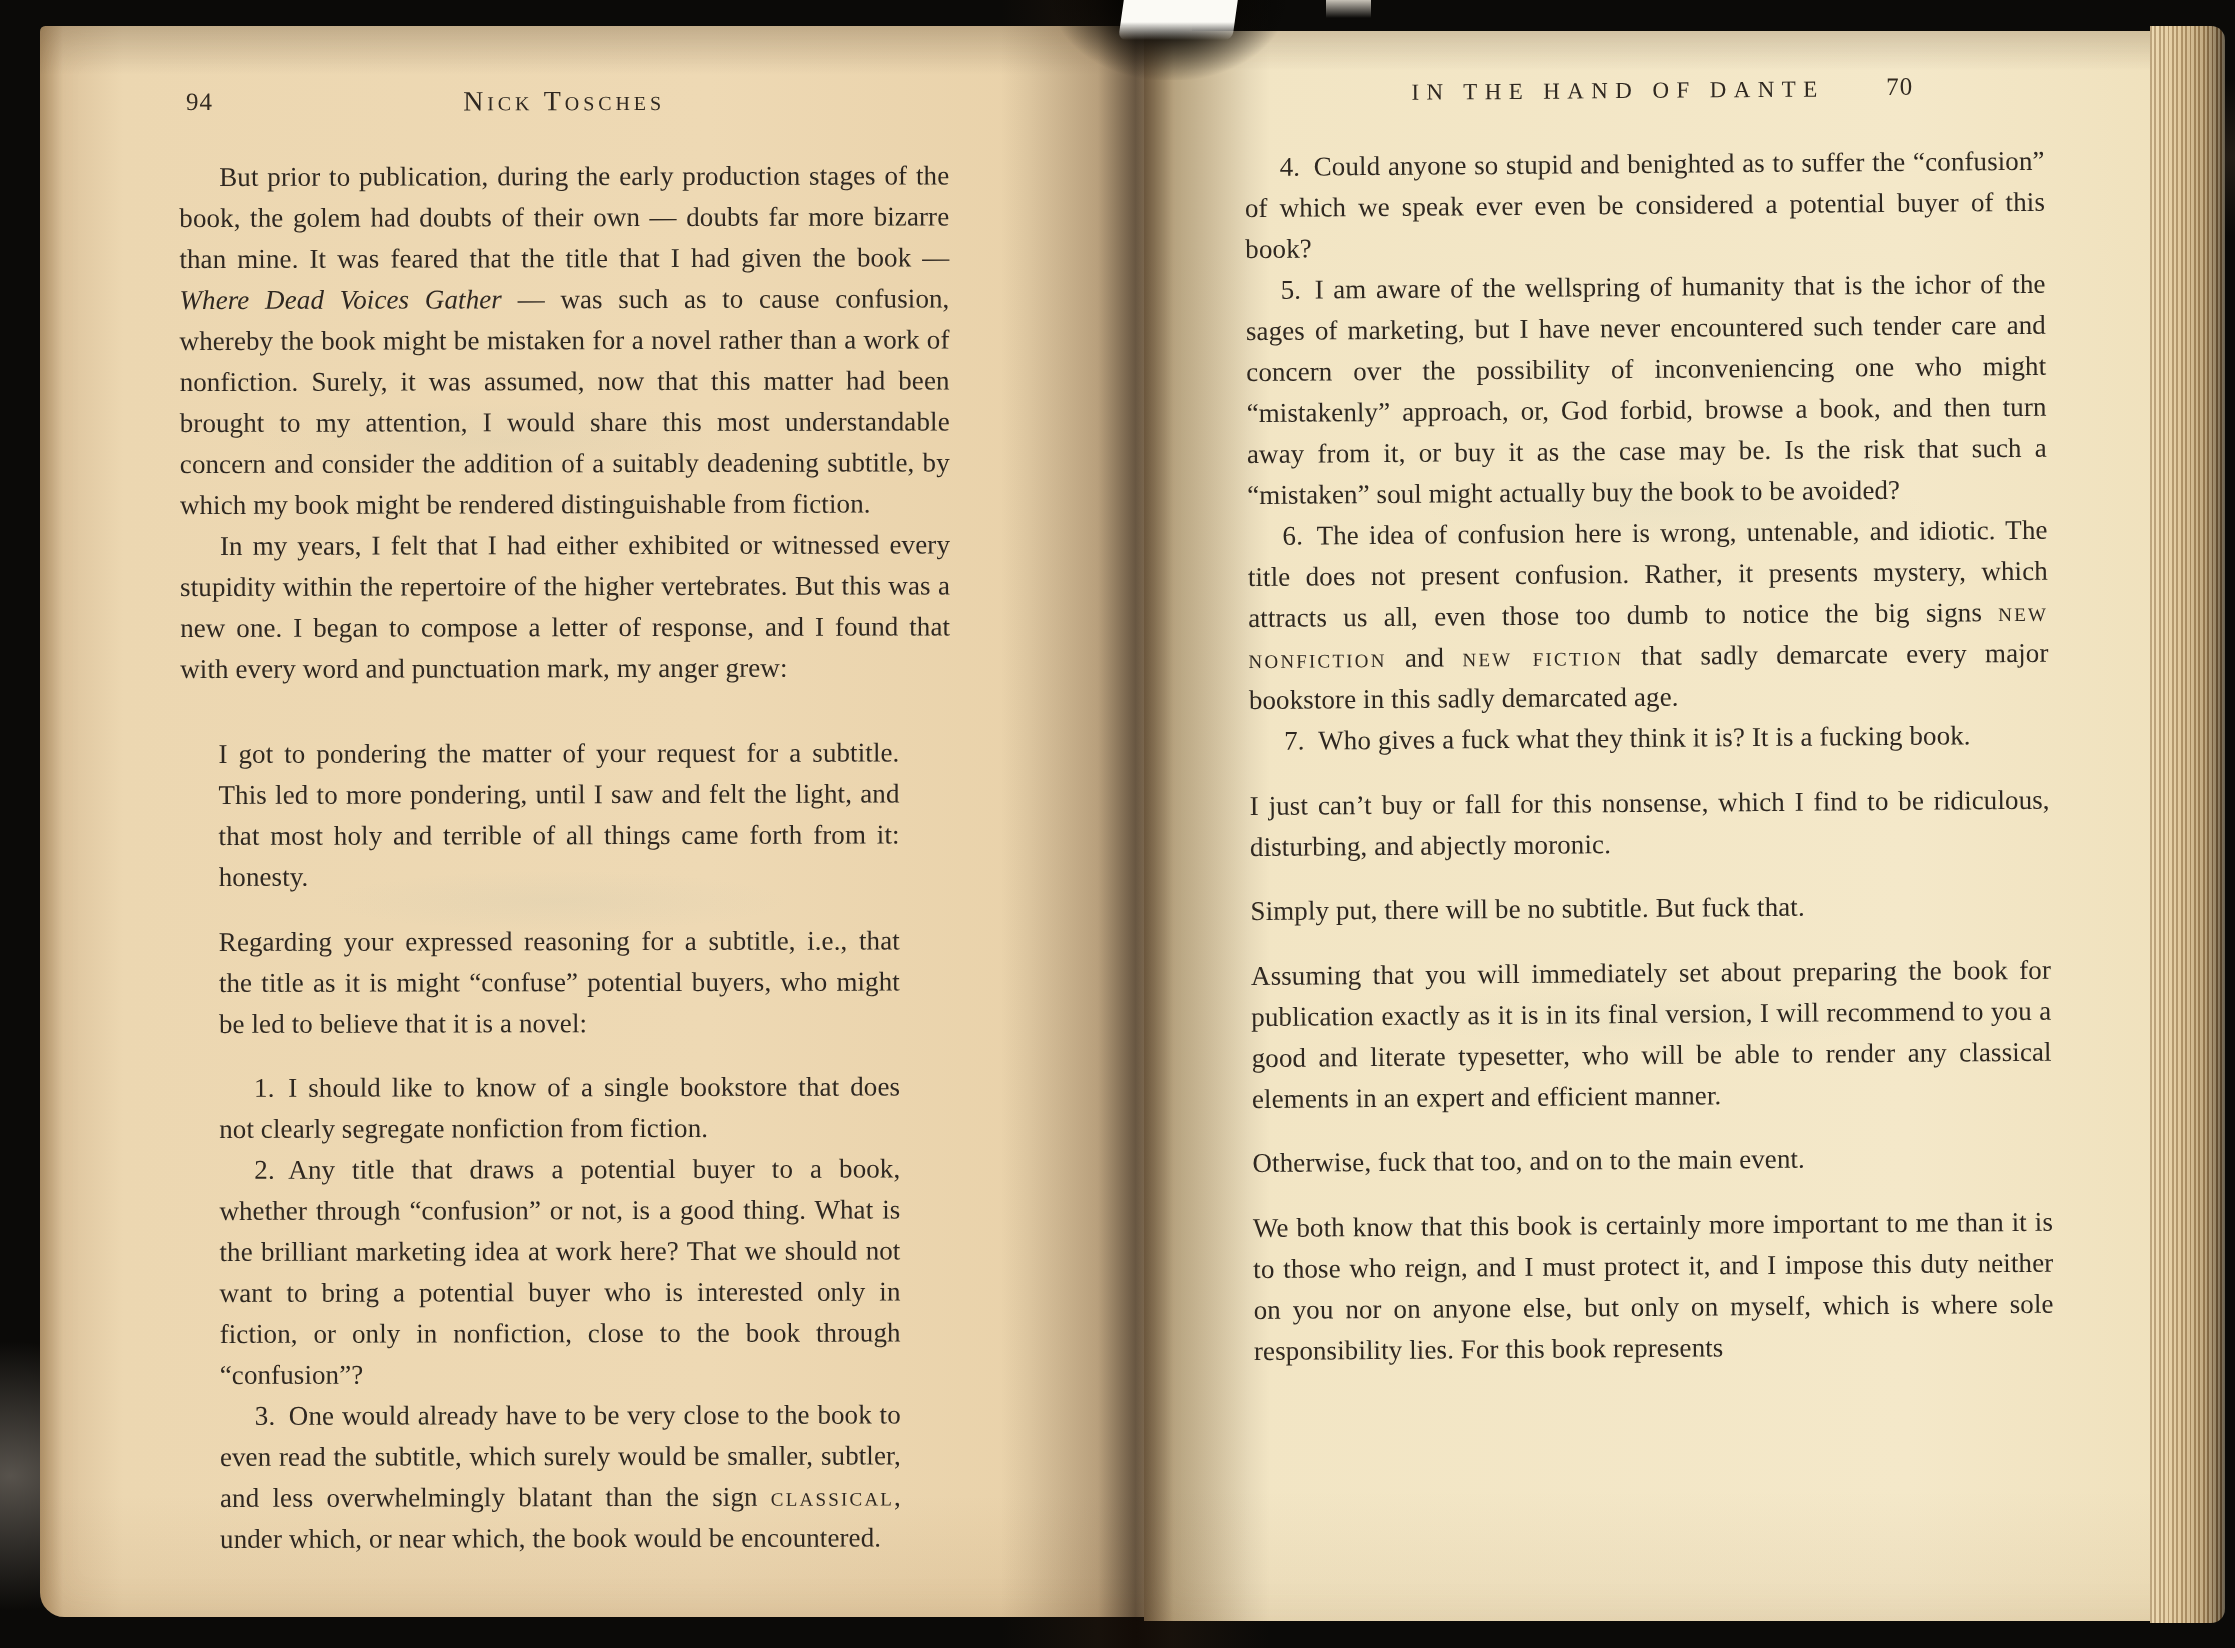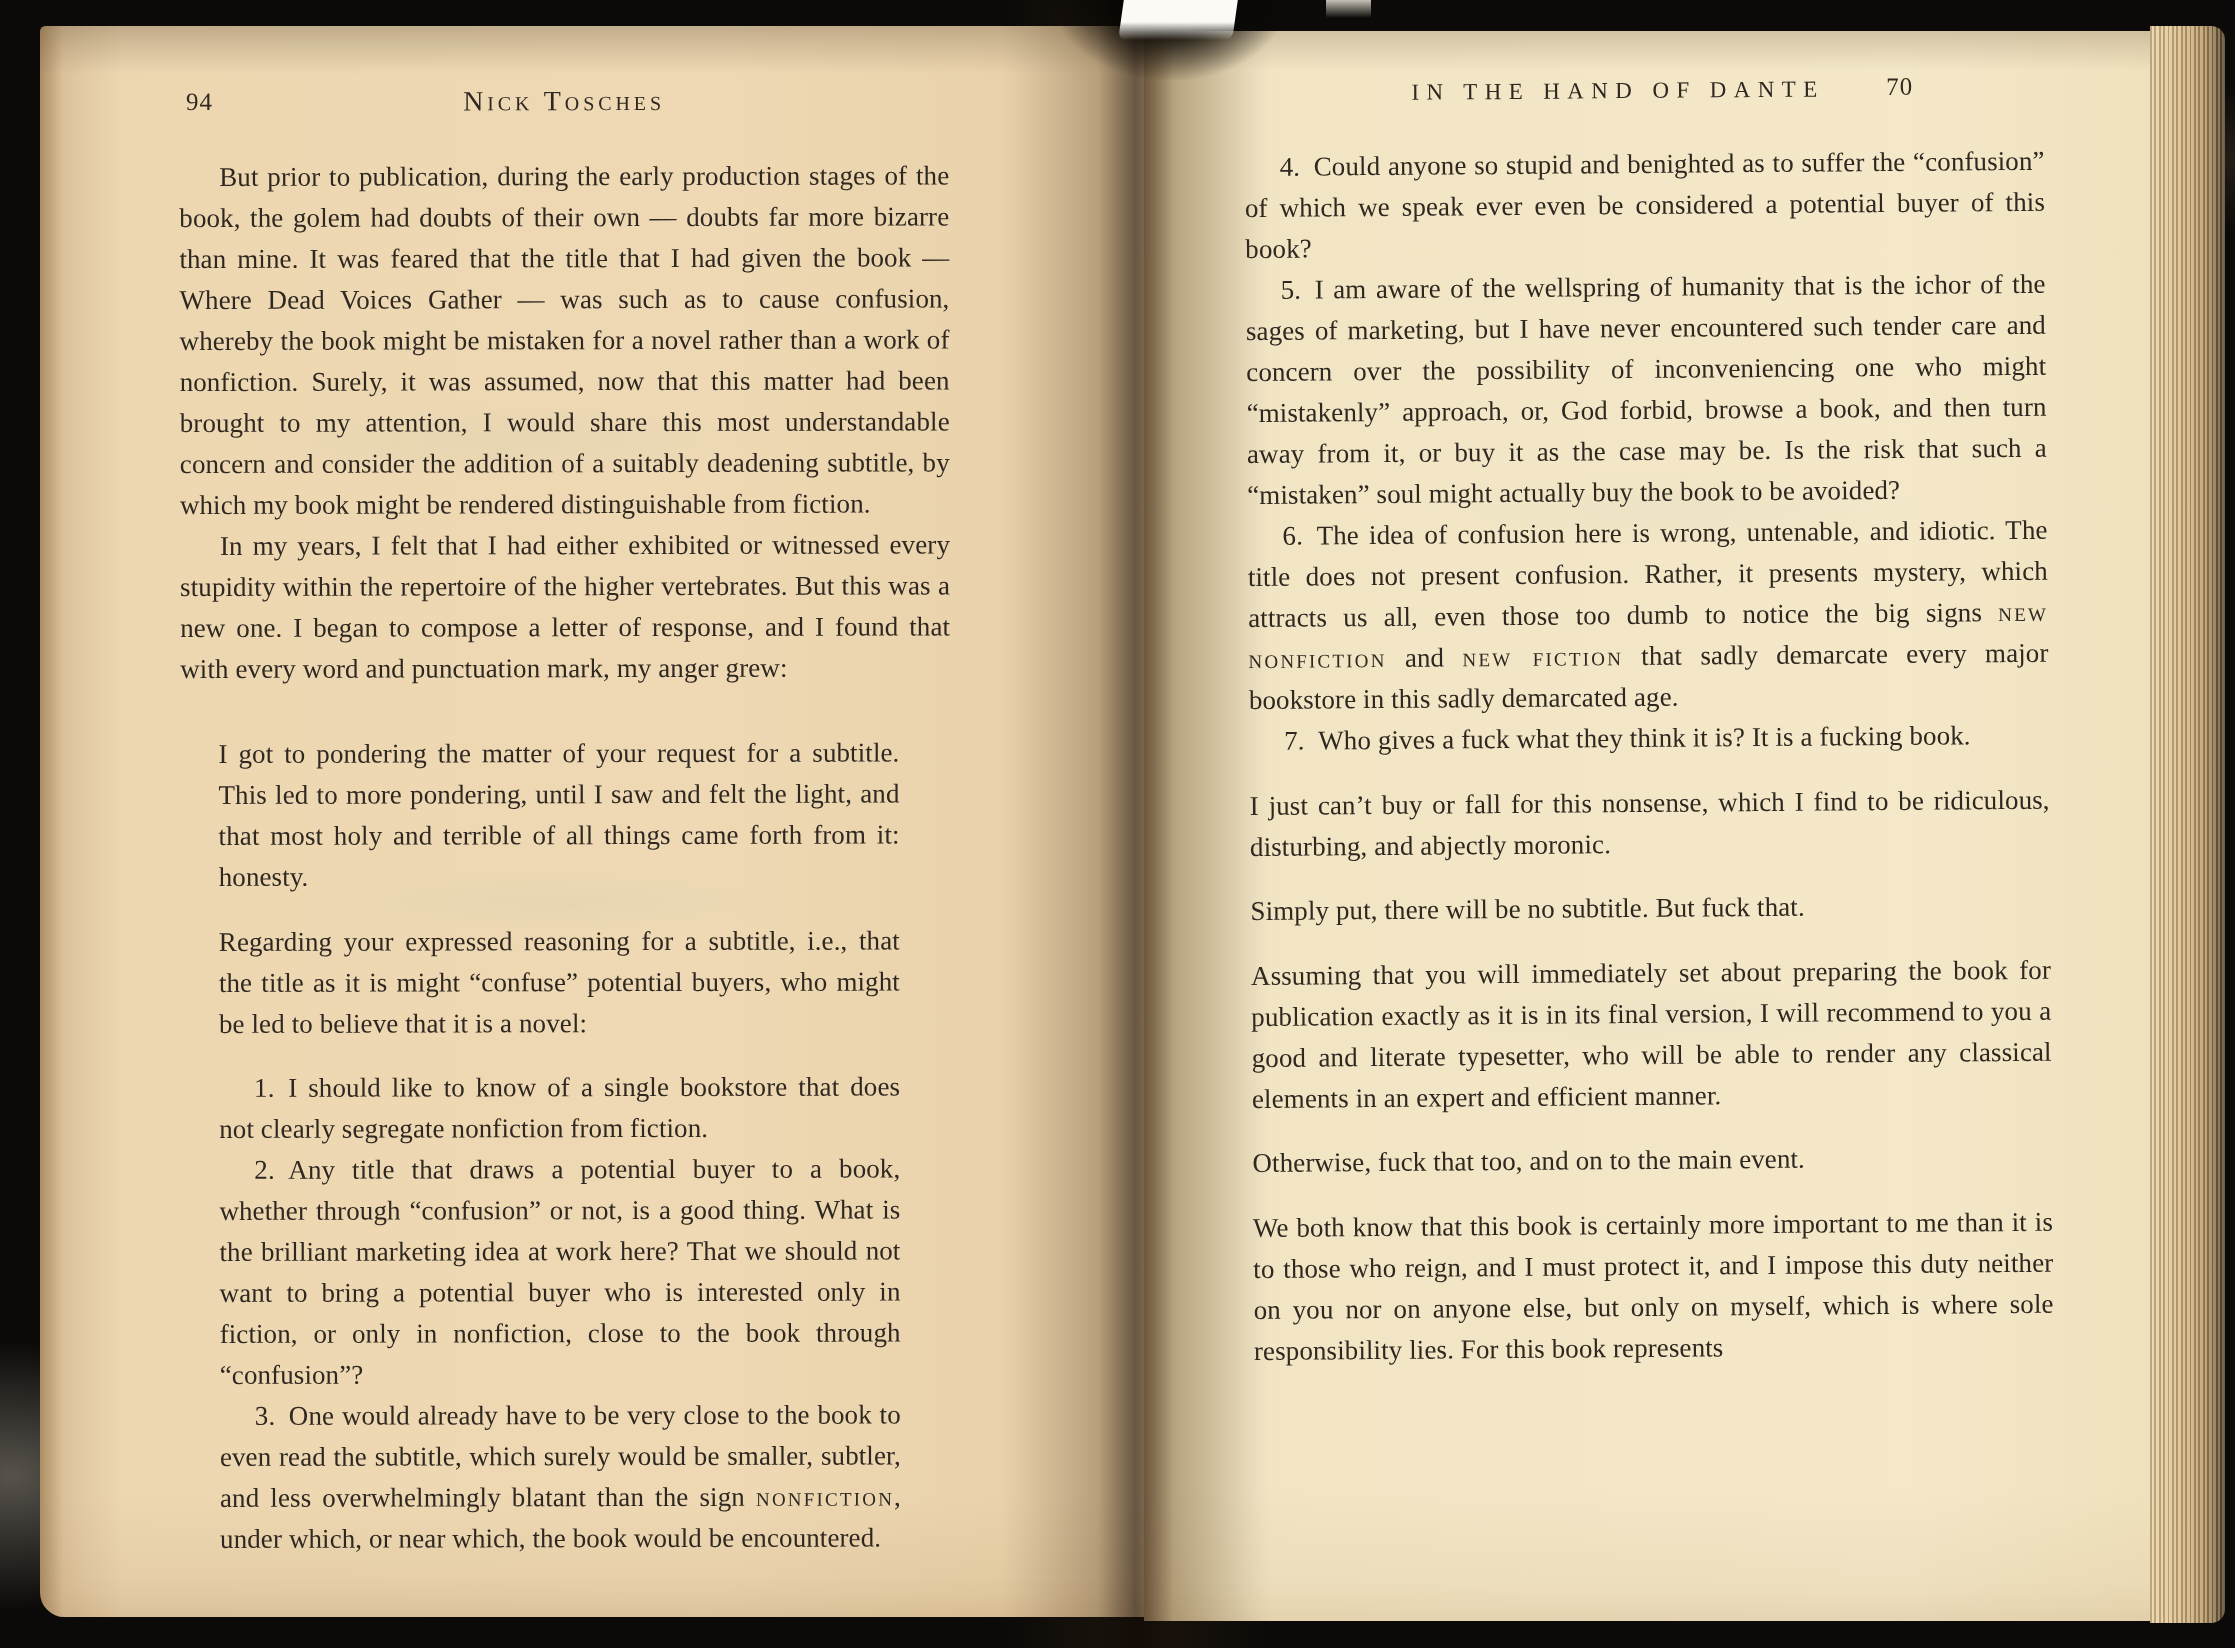--- a/index.html
+++ b/index.html
@@ -46,21 +46,21 @@
   .page-left .head-title { top:1.7px; font-variant:small-caps; font-size:28px; letter-spacing:3.9px; }
   .page-right .head-title { top:5.2px; font-size:23px; letter-spacing:7.4px; transform:translateX(-26px); }
 
   .text-block { margin-top:33px; }
   .page-right .text-block { margin-top:31px; }
   .para { margin:0; text-align:justify; font-size:27px; line-height:41px; color:#2f2821; letter-spacing:0.1px; }
   .body  { text-indent:40px; }
   .quote { margin-left:38px; margin-right:51px; }
   .item  { text-indent:35px; }
   .g-lg { margin-top:44px; } .g-md { margin-top:23.6px; }
-  .it { }
+  .it { font-style:italic; }
   .sc { font-variant:small-caps; letter-spacing:2.2px; }
 
   .gutter {
     position:absolute; left:1001px; top:0; width:269px; height:1648px; pointer-events:none;
     background:linear-gradient(to right, rgba(59,38,20,0) 0%, rgba(59,38,20,0.26) 36%,
       rgba(24,13,6,0.60) 50%, rgba(59,38,20,0.28) 64%, rgba(59,38,20,0) 100%);
   }
   .gutter-top {
     position:absolute; left:1052px; top:-30px; width:236px; height:110px; pointer-events:none;
     background:radial-gradient(ellipse at 50% 22%, rgba(6,5,3,0.95) 30%, rgba(6,5,3,0) 72%);
@@ -93,21 +93,21 @@
         <span class="folio">94</span>
         <span class="head-title">Nick Tosches</span>
       </div>
       <div class="text-block" id="left-text">
           <p class="para body"><span>But prior to publication, during the early production stages of the book, the golem had doubts of their own — doubts far more bizarre than mine. It was feared that the title that I had given the book — </span><span class="it">Where Dead Voices Gather</span><span> — was such as to cause confusion, whereby the book might be mistaken for a novel rather than a work of nonfiction. Surely, it was assumed, now that this matter had been brought to my attention, I would share this most understandable concern and consider the addition of a suitably deadening subtitle, by which my book might be rendered distinguishable from fiction.</span></p>
           <p class="para body"><span>In my years, I felt that I had either exhibited or witnessed every stupidity within the repertoire of the higher vertebrates. But this was a new one. I began to compose a letter of response, and I found that with every word and punctuation mark, my anger grew:</span></p>
           <p class="para quote g-lg"><span>I got to pondering the matter of your request for a subtitle. This led to more pondering, until I saw and felt the light, and that most holy and terrible of all things came forth from it: honesty.</span></p>
           <p class="para quote g-md"><span>Regarding your expressed reasoning for a subtitle, i.e., that the title as it is might “confuse” potential buyers, who might be led to believe that it is a novel:</span></p>
           <p class="para quote item g-md"><span>1. I should like to know of a single bookstore that does not clearly segregate nonfiction from fiction.</span></p>
           <p class="para quote item"><span>2. Any title that draws a potential buyer to a book, whether through “confusion” or not, is a good thing. What is the brilliant marketing idea at work here? That we should not want to bring a potential buyer who is interested only in fiction, or only in nonfiction, close to the book through “confusion”?</span></p>
-          <p class="para quote item"><span>3. One would already have to be very close to the book to even read the subtitle, which surely would be smaller, subtler, and less overwhelmingly blatant than the sign </span><span class="sc">nonfiction</span><span>, under which, or near which, the book would be encountered.</span></p>
+          <p class="para quote item"><span>3. One would already have to be very close to the book to even read the subtitle, which surely would be smaller, subtler, and less overwhelmingly blatant than the sign </span><span class="sc">classical</span><span>, under which, or near which, the book would be encountered.</span></p>
         </div>
     </div>
   </div>
 
   <div class="page page-right">
     <div class="content">
       <div class="header">
         <span class="head-title">IN THE HAND OF DANTE</span>
         <span class="folio">70</span>
       </div>

